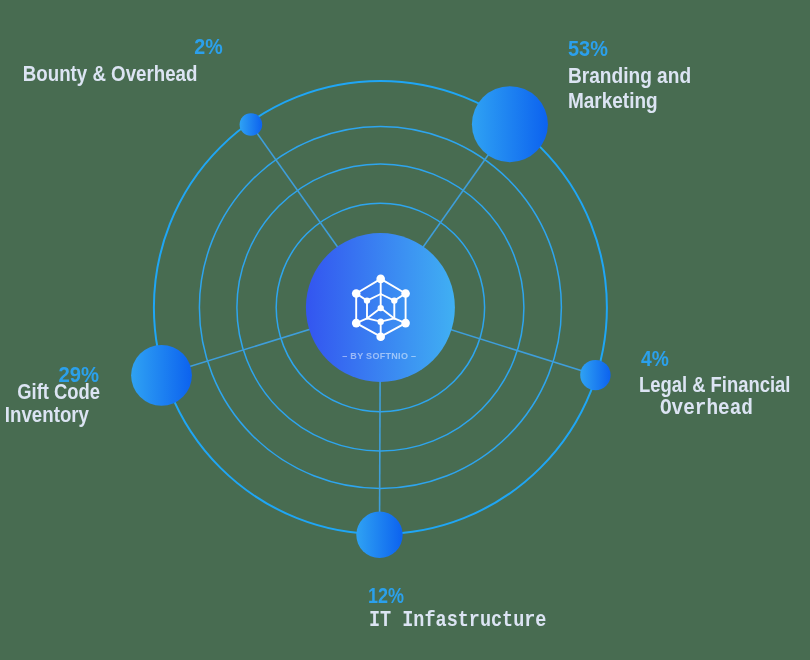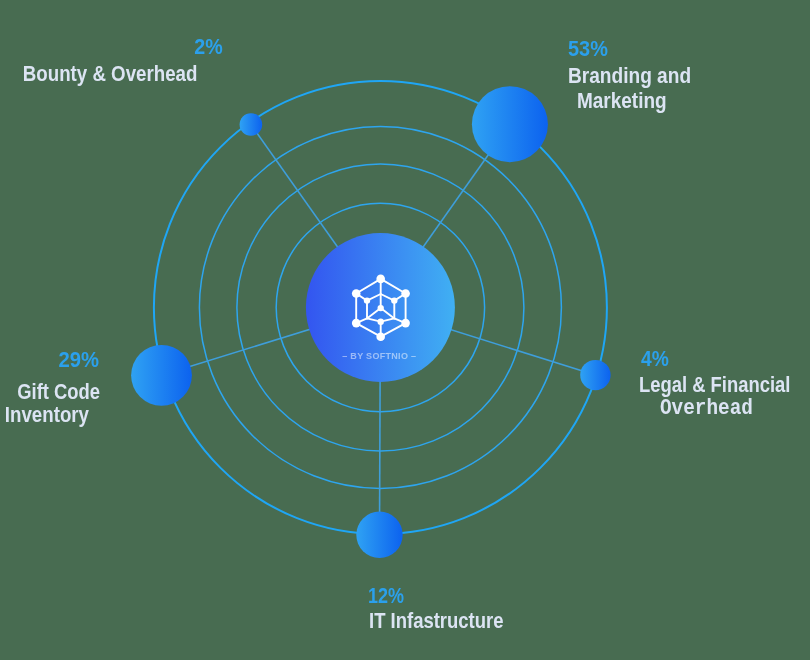--- a/index.html
+++ b/index.html
@@ -80,24 +80,24 @@
   <circle cx="161.5" cy="375.3" r="30.4" fill="url(#gb)"></circle>
   <circle cx="595.4" cy="375.1" r="15.2" fill="url(#gb)"></circle>
   <circle cx="379.5" cy="534.8" r="23.2" fill="url(#gb)"></circle>
 </svg>
 
 <div class="lbl ra" style="right:587.3px;top:36.2px;"><span class="sx pct" style="transform:scaleX(0.894);">2%</span></div>
 <div class="lbl ra" style="right:613px;top:62.6px;"><span class="sx txt">Bounty &amp; Overhead</span></div>
 
 <div class="lbl la" style="left:567.6px;top:38.2px;"><span class="sx pct" style="transform:scaleX(0.905);">53%</span></div>
 <div class="lbl la" style="left:567.6px;top:65px;"><span class="sx txt" style="transform:scaleX(0.868);">Branding and</span></div>
-<div class="lbl la" style="left:567.6px;top:90.2px;margin-left:9px;"><span class="sx txt" style="transform:scaleX(0.862);">Marketing</span></div>
+<div class="lbl la" style="left:567.6px;top:90.2px;"><span class="sx txt" style="transform:scaleX(0.862);">Marketing</span></div>
 
-<div class="lbl ra" style="right:710.5px;top:349px;"><span class="sx pct" style="transform:scaleX(0.921);">29%</span></div>
+<div class="lbl ra" style="right:710.5px;top:364px;"><span class="sx pct" style="transform:scaleX(0.921);">29%</span></div>
 <div class="lbl ra" style="right:710.5px;top:381.2px;text-decoration:underline;"><span class="sx txt" style="transform:scaleX(0.836);">Gift Code</span></div>
 <div class="lbl ra" style="right:721px;top:404px;"><span class="sx txt">Inventory</span></div>
 
 <div class="lbl la" style="left:641.1px;top:348.4px;"><span class="sx pct" style="transform:scaleX(0.875);">4%</span></div>
 <div class="lbl la" style="left:639.4px;top:373.8px;"><span class="sx txt" style="transform:scaleX(0.837);">Legal &amp; Financial</span></div>
 <div class="lbl la" style="left:660px;top:398.4px;font-family:Liberation Mono, monospace;"><span class="sx txt" style="transform:scaleX(0.879);">Overhead</span></div>
 
 <div class="lbl la" style="left:368.4px;top:585.4px;"><span class="sx pct" style="transform:scaleX(0.817);">12%</span></div>
-<div class="lbl la" style="left:369.1px;top:610.4px;"><span class="sx txt" style="transform:scaleX(0.84);">IT Infastructure</span></div>
+<div class="lbl la" style="left:369.1px;top:610.4px;font-family:Liberation Mono, monospace;"><span class="sx txt" style="transform:scaleX(0.84);">IT Infastructure</span></div>
 
 </body></html>

